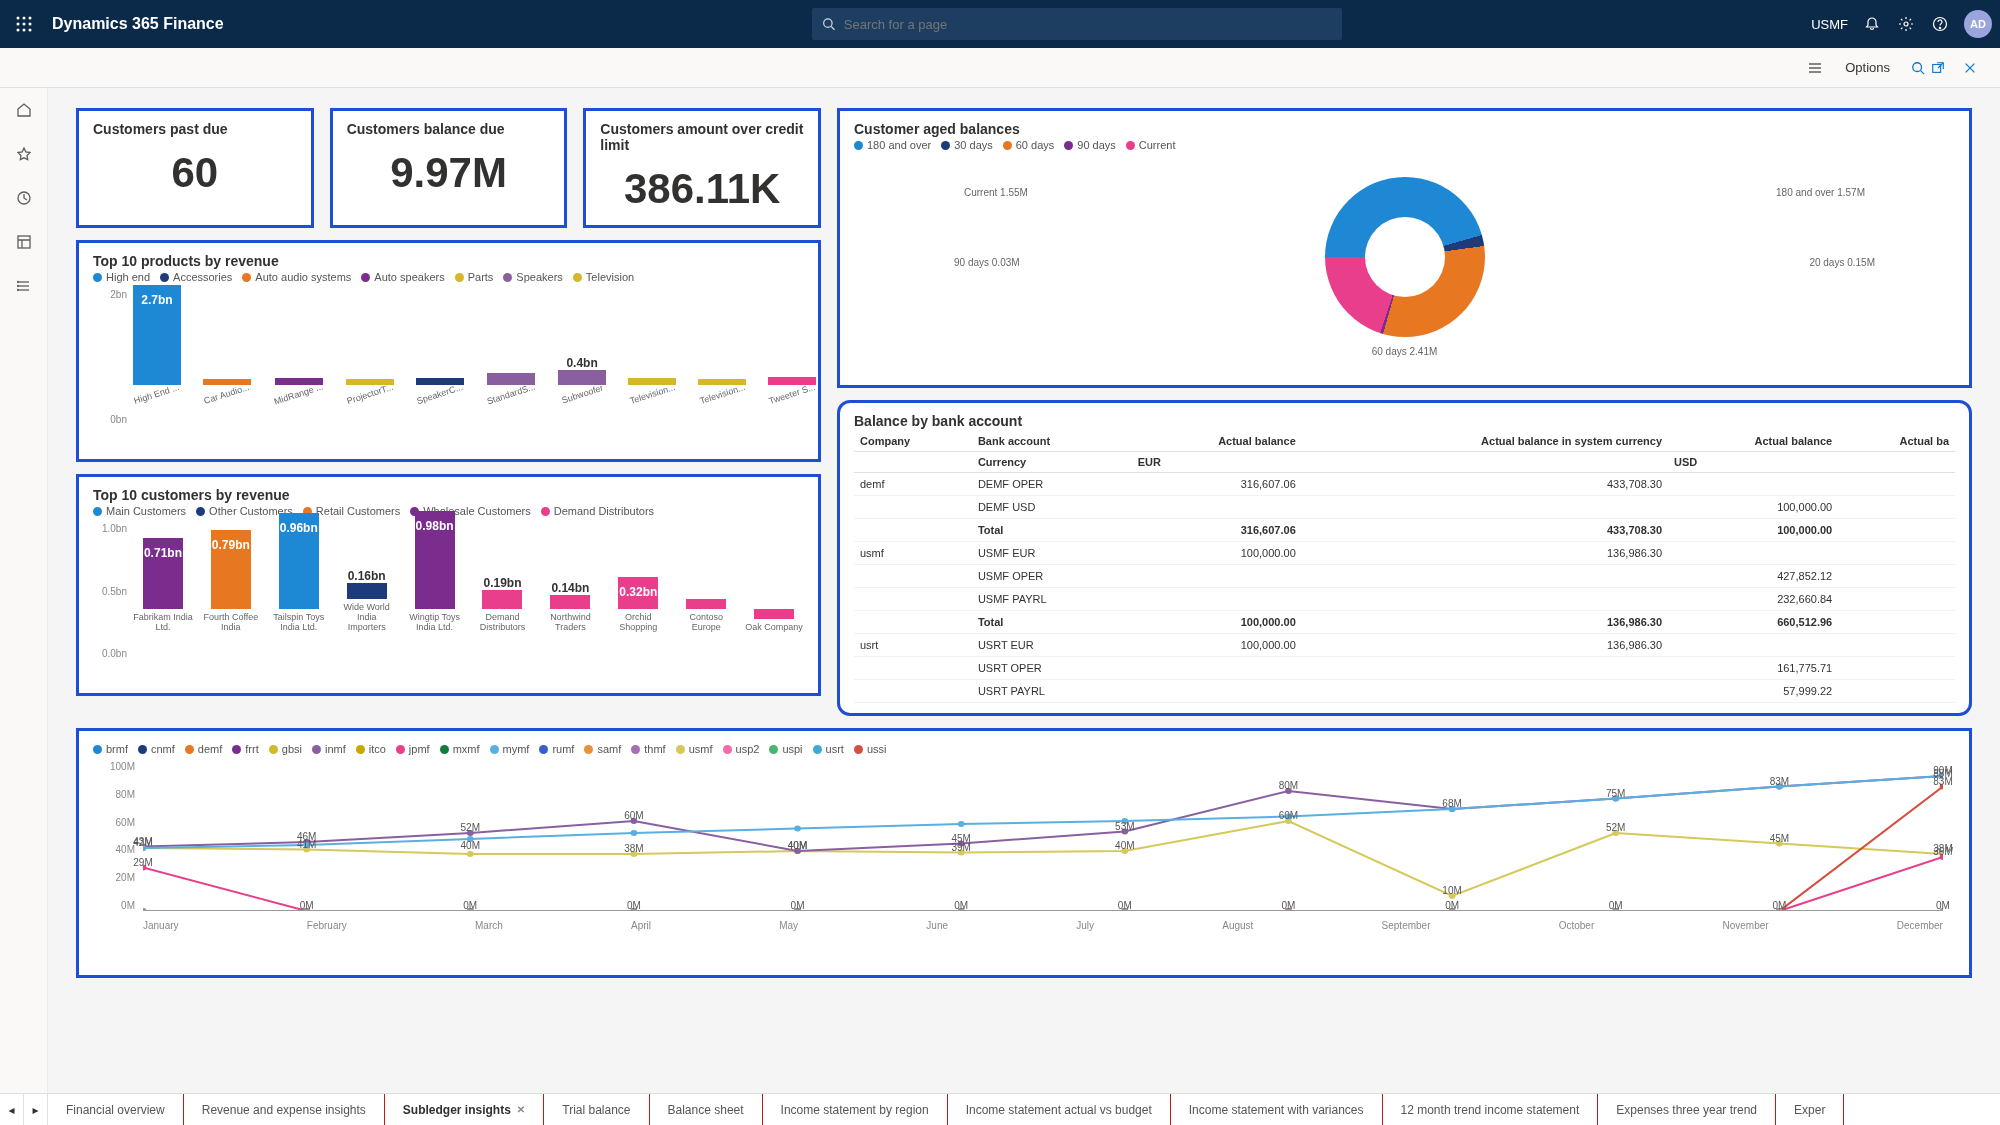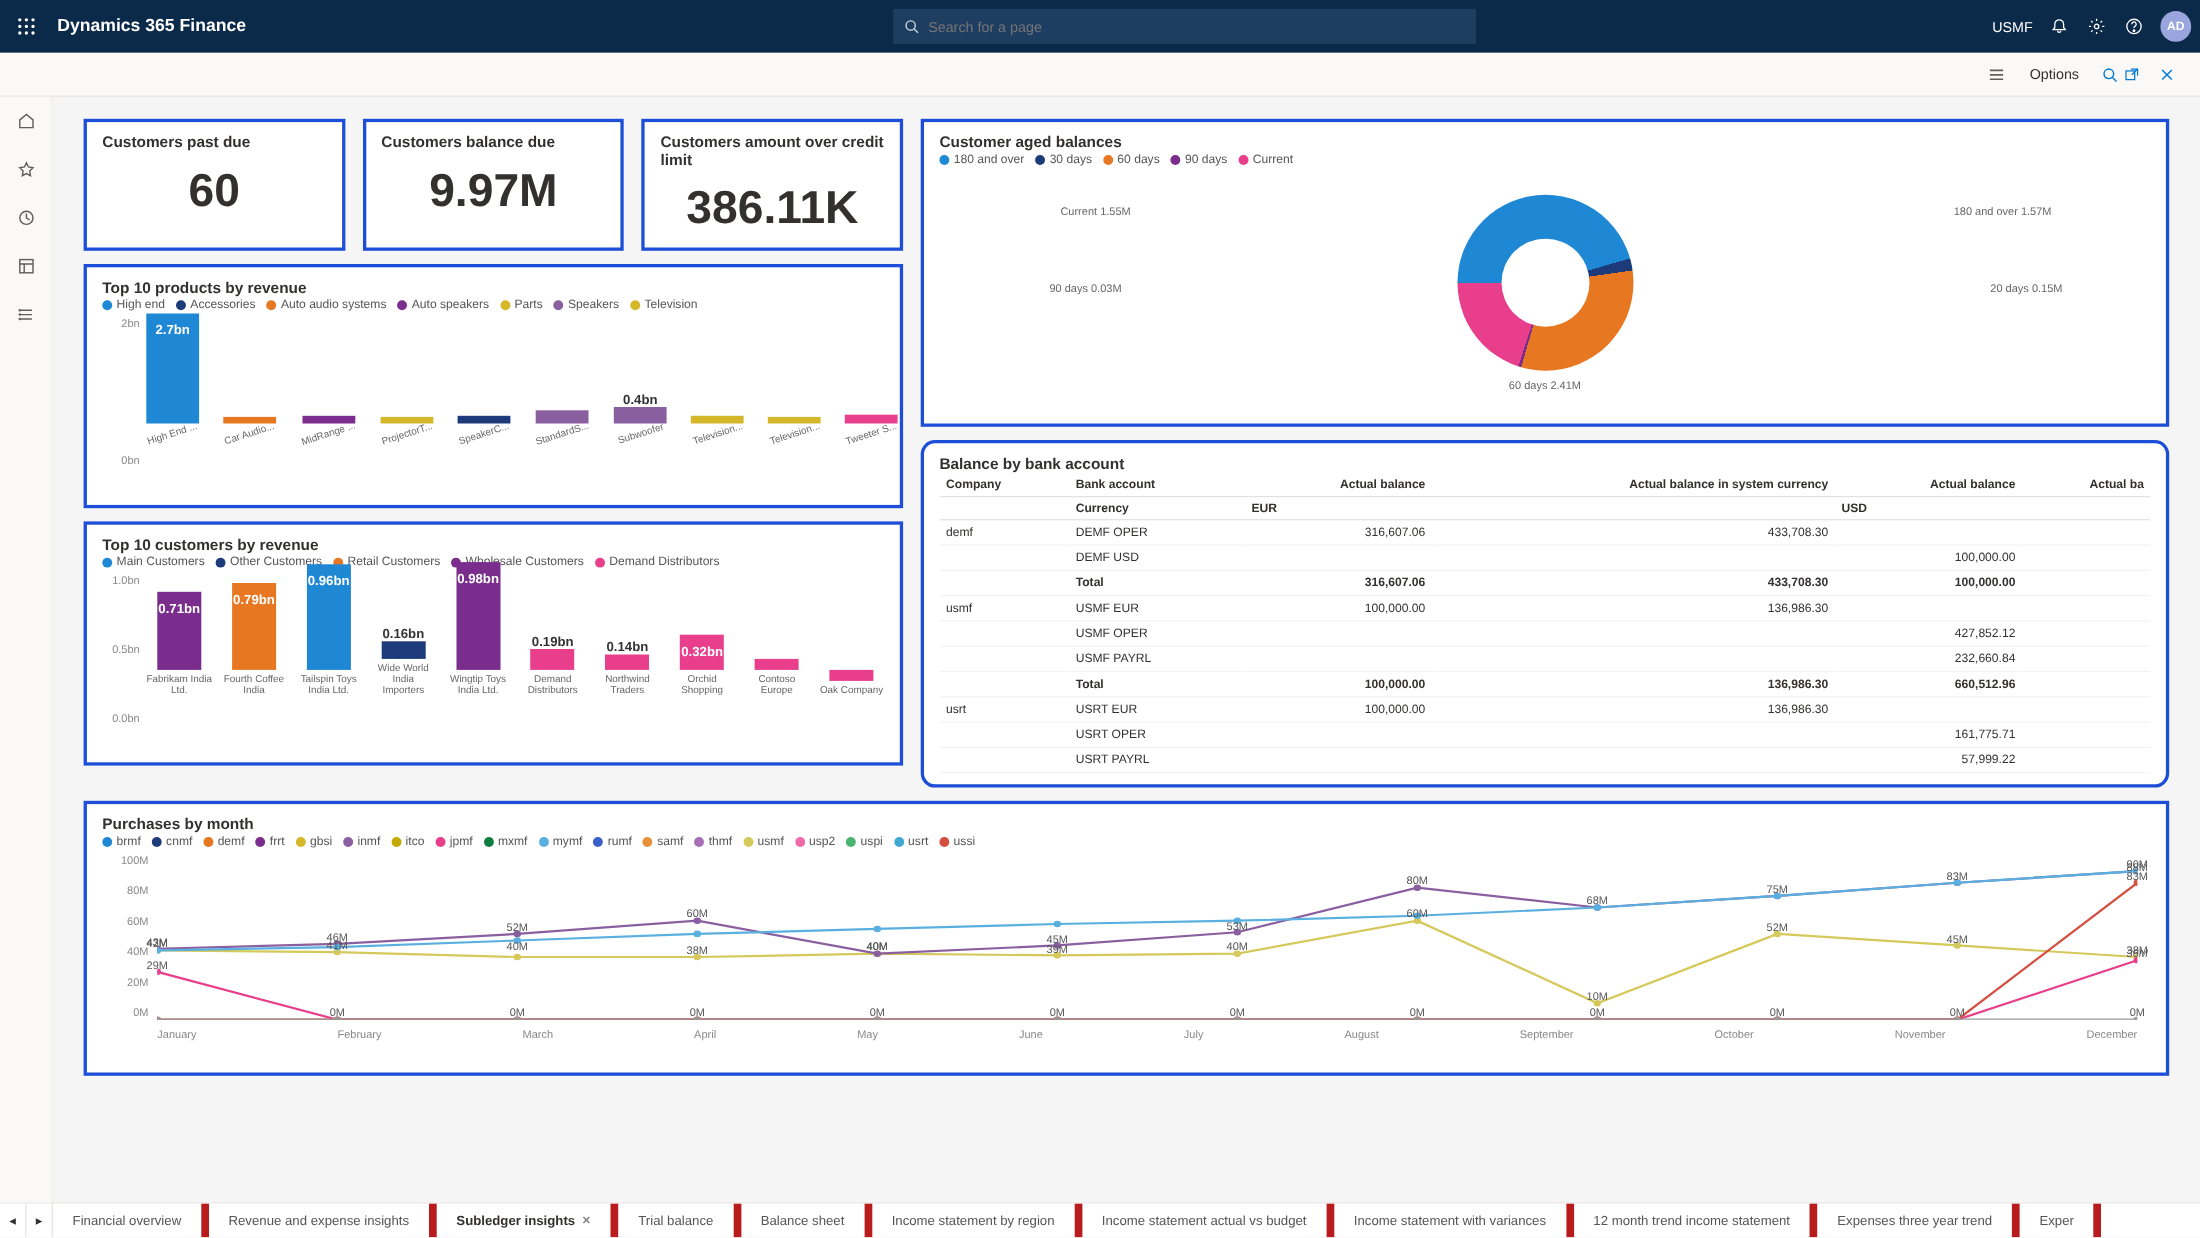--- a/index.html
+++ b/index.html
@@ -71,21 +71,21 @@
 
 .line-chart-card { height: 250px;}
 .line-chart { position:relative; height: 170px; margin-top:4px; }
 .line-y { position:absolute; left:0; top:0; bottom:20px; width:46px; display:flex; flex-direction:column; justify-content:space-between; font-size:10px; color:#888; text-align:right; padding-right:4px;}
 .line-area { position:absolute; left:50px; right:12px; top:0; bottom:20px;}
 .line-x { position:absolute; left:50px; right:12px; bottom:0; display:flex; justify-content:space-between; font-size:10px; color:#888;}
 .pt-label { position:absolute; font-size:10px; color:#555; transform:translate(-50%,-100%); white-space:nowrap;}
 
 
 .bottom-tabs { height: 32px; background:#fff; border-top:1px solid #e1dfdd; display:flex; align-items:center; font-size:12px;}
-.bottom-tabs .tab { padding:0 18px; height:100%; display:flex; align-items:center; border-right:7px solid #b91c1c; cursor:pointer; color:#555; white-space:nowrap;position:relative;}
+.bottom-tabs .tab { padding:0 18px; height:100%; display:flex; align-items:center; border-right:1px solid #b91c1c; cursor:pointer; color:#555; white-space:nowrap;position:relative;}
 .bottom-tabs .tab.active { font-weight:600; color:#323130;}
 .bottom-tabs .tab .x { margin-left:6px; font-size:10px; color:#888;}
 .bottom-tabs .nav { width:24px; text-align:center; border-right:1px solid #e1dfdd; cursor:pointer; height:100%; display:flex; align-items:center; justify-content:center;}
 </style>
 </head>
 <body>
 
 <div class="top-bar">
   <div class="waffle">
     <svg width="16" height="16" viewBox="0 0 16 16">
@@ -491,21 +491,20 @@
                     <td class="right"></td>
                   </tr>
                 </tbody>
             </table>
           </div>
         </div>
       </div>
     </div>
 
     <div class="card line-chart-card">
-      <div class="card-title">Purchases by month</div>
       <div class="legend" id="legend-purchases">
           <span><span class="dot" style="background:#1f88d4"></span>brmf</span>
           <span><span class="dot" style="background:#1d3a7a"></span>cnmf</span>
           <span><span class="dot" style="background:#e87722"></span>demf</span>
           <span><span class="dot" style="background:#7b2d8e"></span>frrt</span>
           <span><span class="dot" style="background:#d4b82a"></span>gbsi</span>
           <span><span class="dot" style="background:#8a5fa0"></span>inmf</span>
           <span><span class="dot" style="background:#c4a900"></span>itco</span>
           <span><span class="dot" style="background:#e83e8c"></span>jpmf</span>
           <span><span class="dot" style="background:#0f7d3e"></span>mxmf</span>

